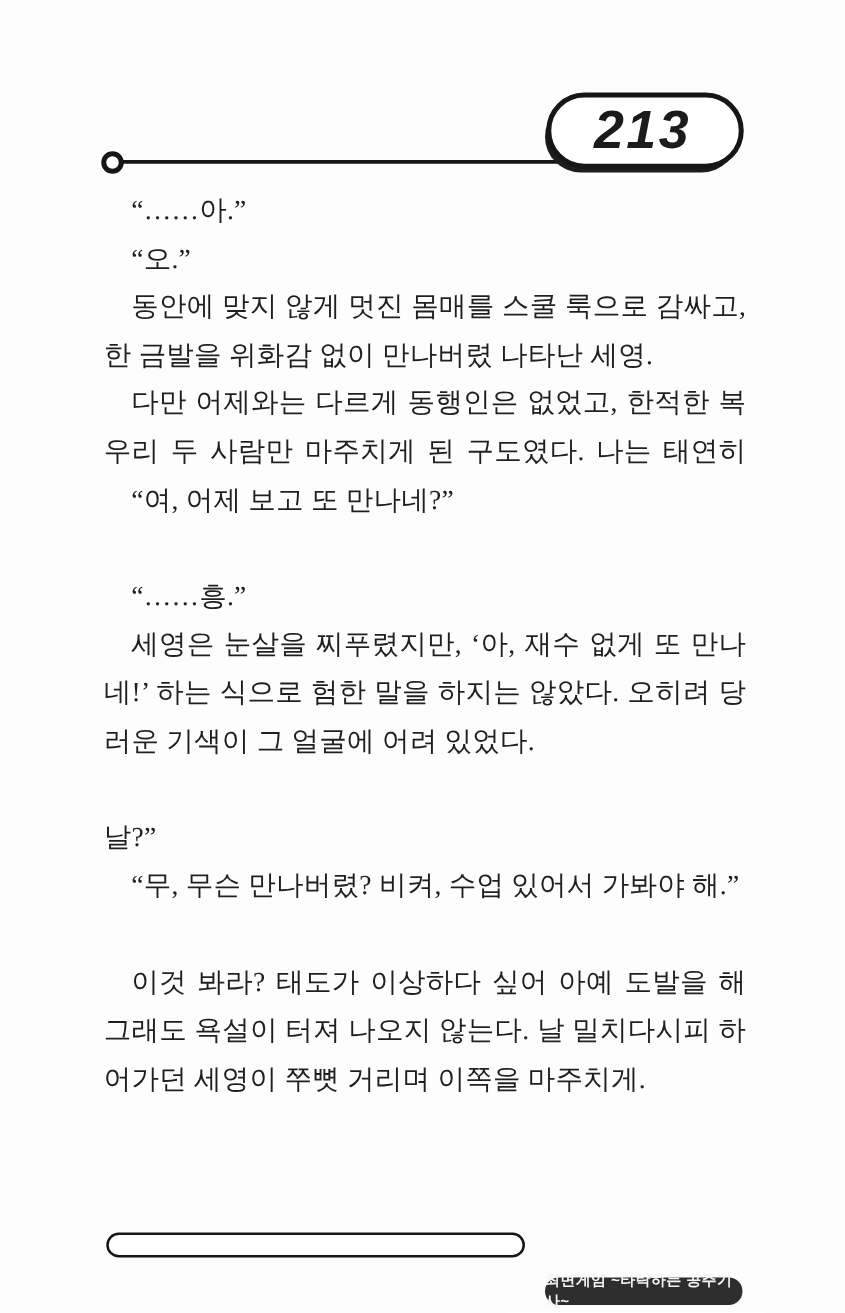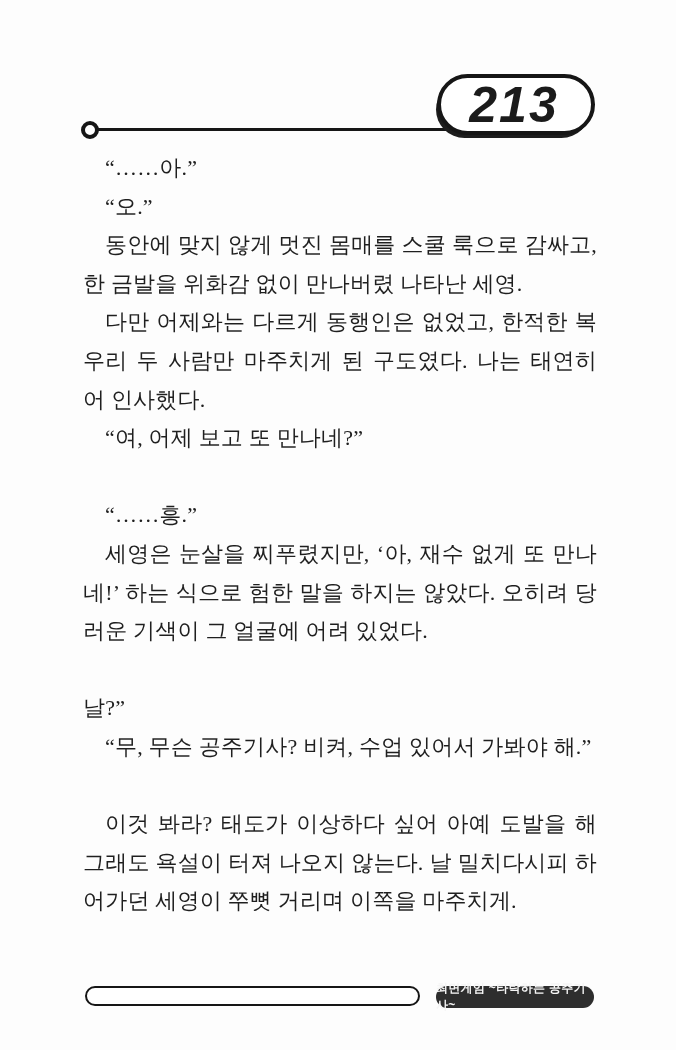--- a/index.html
+++ b/index.html
@@ -45,21 +45,21 @@
     background: #ffffff;
     border: 4px solid #161616;
     border-radius: 31px;
     box-shadow: -3px 5px 0 -2px #1d1d1d;
     display: flex;
     align-items: center;
     justify-content: center;
   }
   .page-number {
     font-family: "Liberation Sans", "DejaVu Sans", sans-serif;
-    font-size: 50px;
+    font-size: 43px;
     font-weight: bold;
     font-style: italic;
     letter-spacing: 2px;
     color: #1b1b1b;
     line-height: 1;
     padding-right: 4px;
   }
 
   
   .text-block {
@@ -96,21 +96,21 @@
     top: 986px;
     width: 331px;
     height: 16px;
     background: #ffffff;
     border: 2px solid #161616;
     border-radius: 11px;
   }
   .footer-badge {
     position: absolute;
     left: 436px;
-    top: 986px;
+    top: 1022px;
     width: 158px;
     height: 22px;
     box-sizing: border-box;
     background: #2e2e2e;
     border-radius: 11px;
     color: #f5f5f5;
     display: flex;
     align-items: center;
     justify-content: center;
     font-family: "Liberation Sans", "DejaVu Sans", sans-serif;
@@ -132,30 +132,29 @@
     </div>
   </div>
 
   <div class="text-block">
     <div class="ln indent">“……아.”</div>
     <div class="ln indent">“오.”</div>
     <div class="ln indent fill">동안에 맞지 않게 멋진 몸매를 스쿨 룩으로 감싸고, 염색</div>
     <div class="ln">한 금발을 위화감 없이 만나버렸 나타난 세영.</div>
     <div class="ln indent fill">다만 어제와는 다르게 동행인은 없었고, 한적한 복도에서</div>
     <div class="ln fill">우리 두 사람만 마주치게 된 구도였다. 나는 태연히 손을 들</div>
-    <div class="ln">어 인사했다.</div>
     <div class="ln indent">“여, 어제 보고 또 만나네?”</div>
     <div class="ln blank"></div>
     <div class="ln indent">“……흥.”</div>
     <div class="ln indent fill">세영은 눈살을 찌푸렸지만, ‘아, 재수 없게 또 만나버렸</div>
     <div class="ln fill">네!’ 하는 식으로 험한 말을 하지는 않았다. 오히려 당혹스</div>
     <div class="ln">러운 기색이 그 얼굴에 어려 있었다.</div>
     <div class="ln blank"></div>
     <div class="ln">날?”</div>
-    <div class="ln indent">“무, 무슨 공주기사? 비켜, 수업 있어서 가봐야 해.”</div>
+    <div class="ln indent">“무, 무슨 만나버렸? 비켜, 수업 있어서 가봐야 해.”</div>
     <div class="ln blank"></div>
     <div class="ln indent fill">이것 봐라? 태도가 이상하다 싶어 아예 도발을 해봤는데,</div>
     <div class="ln fill">그래도 욕설이 터져 나오지 않는다. 날 밀치다시피 하고 걸</div>
     <div class="ln">어가던 세영이 쭈뼛 거리며 이쪽을 마주치게.</div>
   </div>
 
   <div class="footer">
     <div class="footer-pill"></div>
     <div class="footer-badge">
       <span>최면게임 ~타락하는 공주기사~</span>

